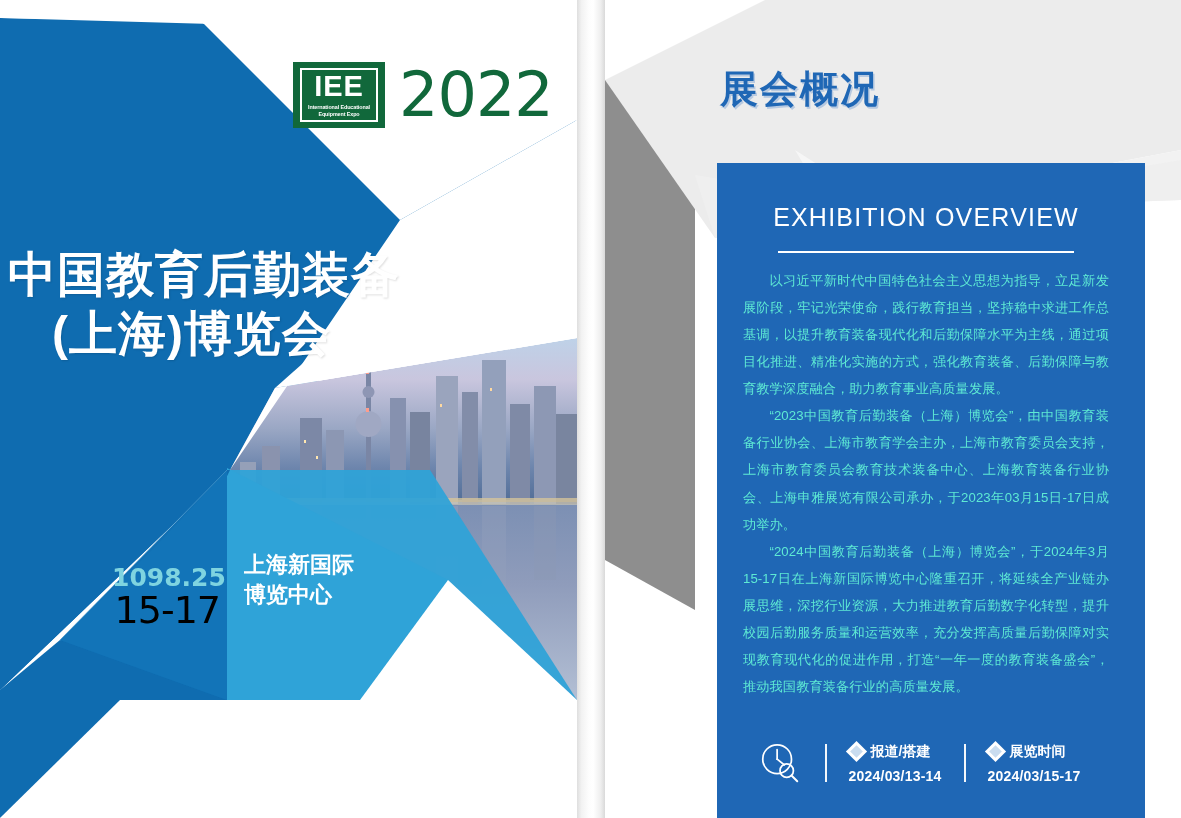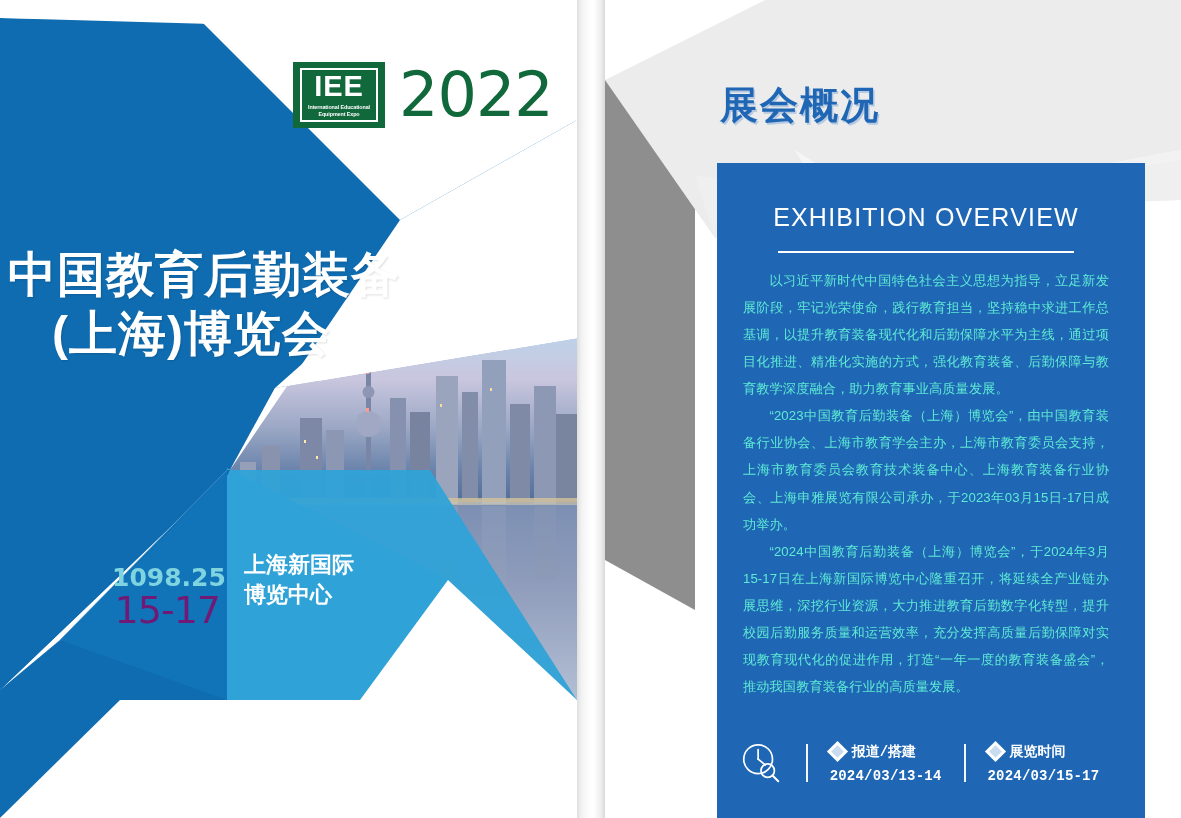--- a/index.html
+++ b/index.html
@@ -117,21 +117,21 @@
     width: 108px;
   }
   .date-ym {
     color: #7fd4e0;
     font-weight: bold;
     font-size: 25px;
     line-height: 1.05;
     font-family: "DejaVu Sans", sans-serif;
   }
   .date-dd {
-    color: #701a75;
+    color: #000000;
     font-size: 38px;
     line-height: 1.02;
     font-family: "DejaVu Sans", sans-serif;
     letter-spacing: -1px;
   }
 
   .venue-block {
     position: absolute;
     left: 244px;
     top: 550px;
@@ -163,21 +163,21 @@
   }
   .rp-svg {
     position: absolute;
     left: 0; top: 0;
     width: 576px; height: 818px;
   }
 
   .section-head {
     position: absolute;
     left: 115px;
-    top: 86px;
+    top: 70px;
     z-index: 5;
     color: #1f67b5;
     font-weight: bold;
     font-size: 38px;
     line-height: 1;
     letter-spacing: 2px;
     text-shadow: 1.5px 1.5px 0 rgba(120,160,210,0.45);
   }
 
   .blue-card {
@@ -222,21 +222,20 @@
   .info-bar {
     position: absolute;
     left: 0;
     right: 3px;
     bottom: 32px;
     display: flex;
     align-items: center;
     justify-content: center;
     gap: 0;
     padding: 0 24px;
-    font-family: Liberation Mono, monospace;
   }
   .info-clock {
     width: 46px;
     height: 46px;
     flex: 0 0 auto;
     margin-right: 22px;
   }
   .info-sep {
     width: 2px;
     height: 38px;

